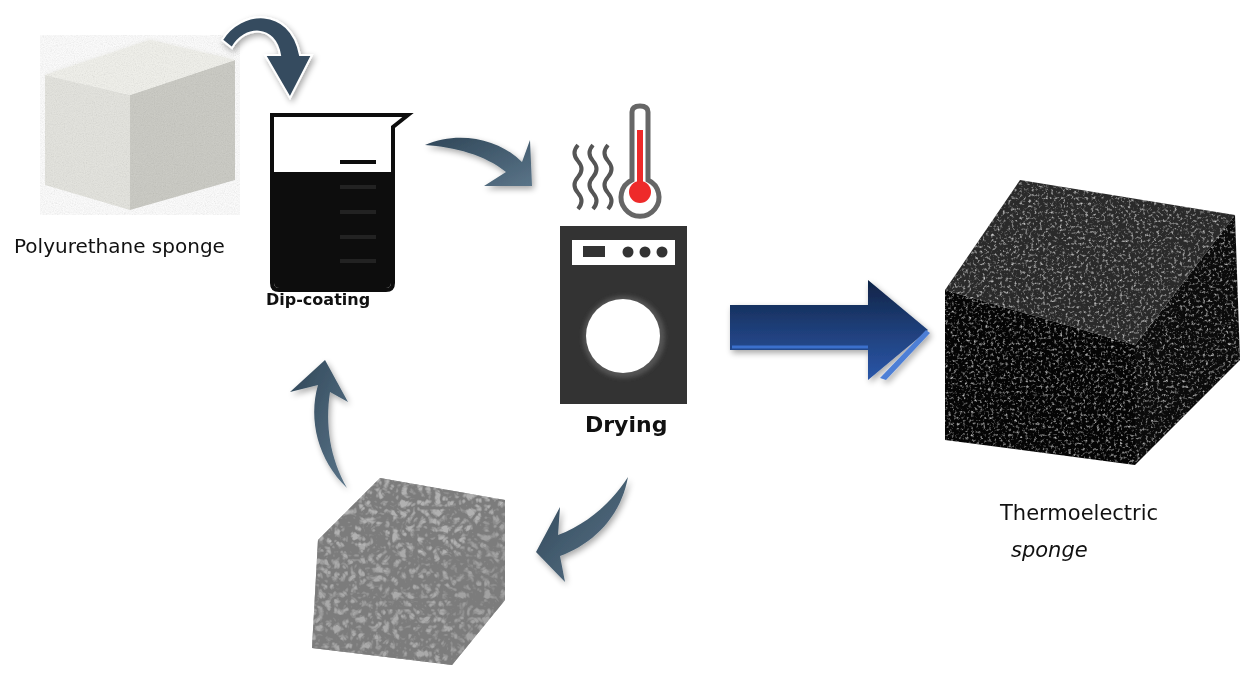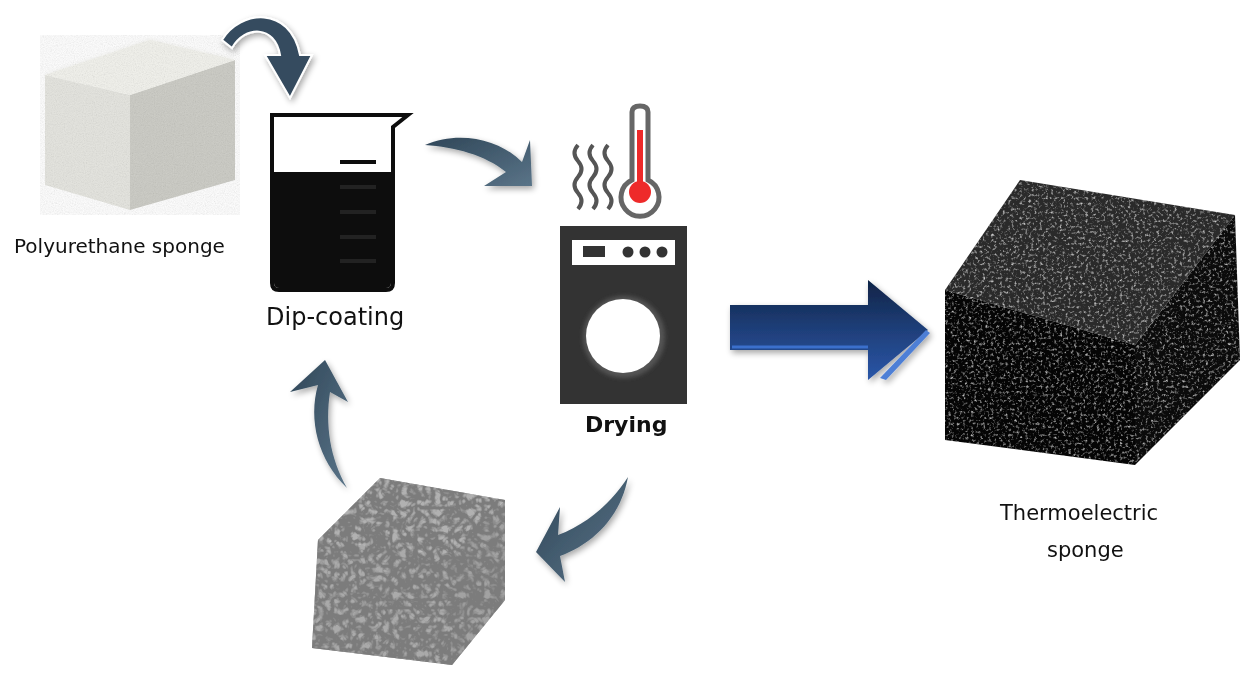--- a/index.html
+++ b/index.html
@@ -135,16 +135,16 @@
       <polygon points="318,540 380,478 505,500 505,600 452,665 312,648"></polygon>
     </clipPath>
   </g>
 
   <g filter="url(#shadow)">
     <path d="M347,488 C318,460 308,420 318,385 L290,392 L325,360 L348,402 L330,392 C325,425 330,458 347,488 Z" fill="url(#cycleGrad)"></path>
   </g>
 </svg>
 
 <div class="label" style="left:14px; top:234px; font-size:20px;">Polyurethane sponge</div>
-<div class="label" style="left:266px; top:303px; font-size:24px; font-weight:normal;">Dip-coating</div>
+<div class="label" style="left:266px; top:290px; font-size:16px; font-weight:bold;">Dip-coating</div>
 <div class="label" style="left:585px; top:412px; font-size:22px; font-weight:bold;">Drying</div>
 <div class="label" style="left:1000px; top:501px; font-size:21px;">Thermoelectric</div>
-<div class="label" style="left:1047px; top:538px; font-size:21px;">sponge</div>
+<div class="label" style="left:1011px; top:538px; font-size:21px;font-style:italic;">sponge</div>
 
 </body></html>

